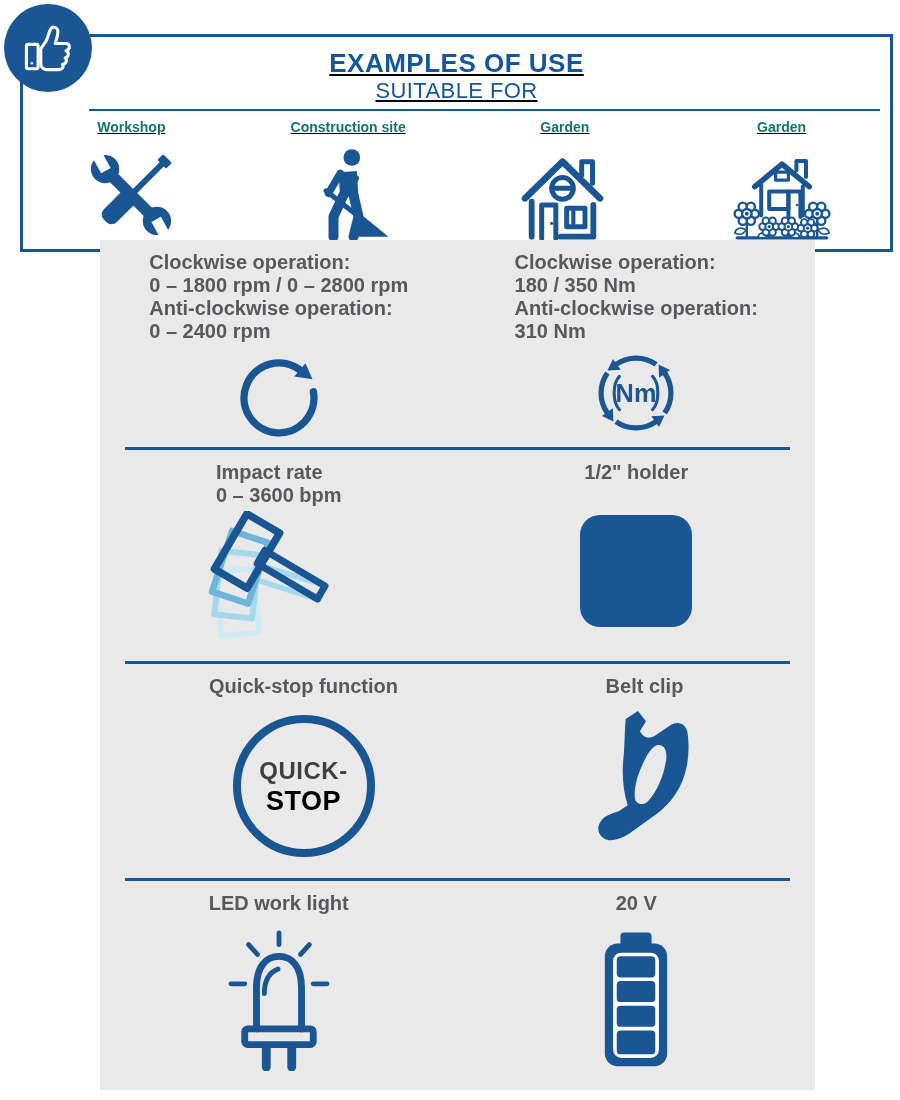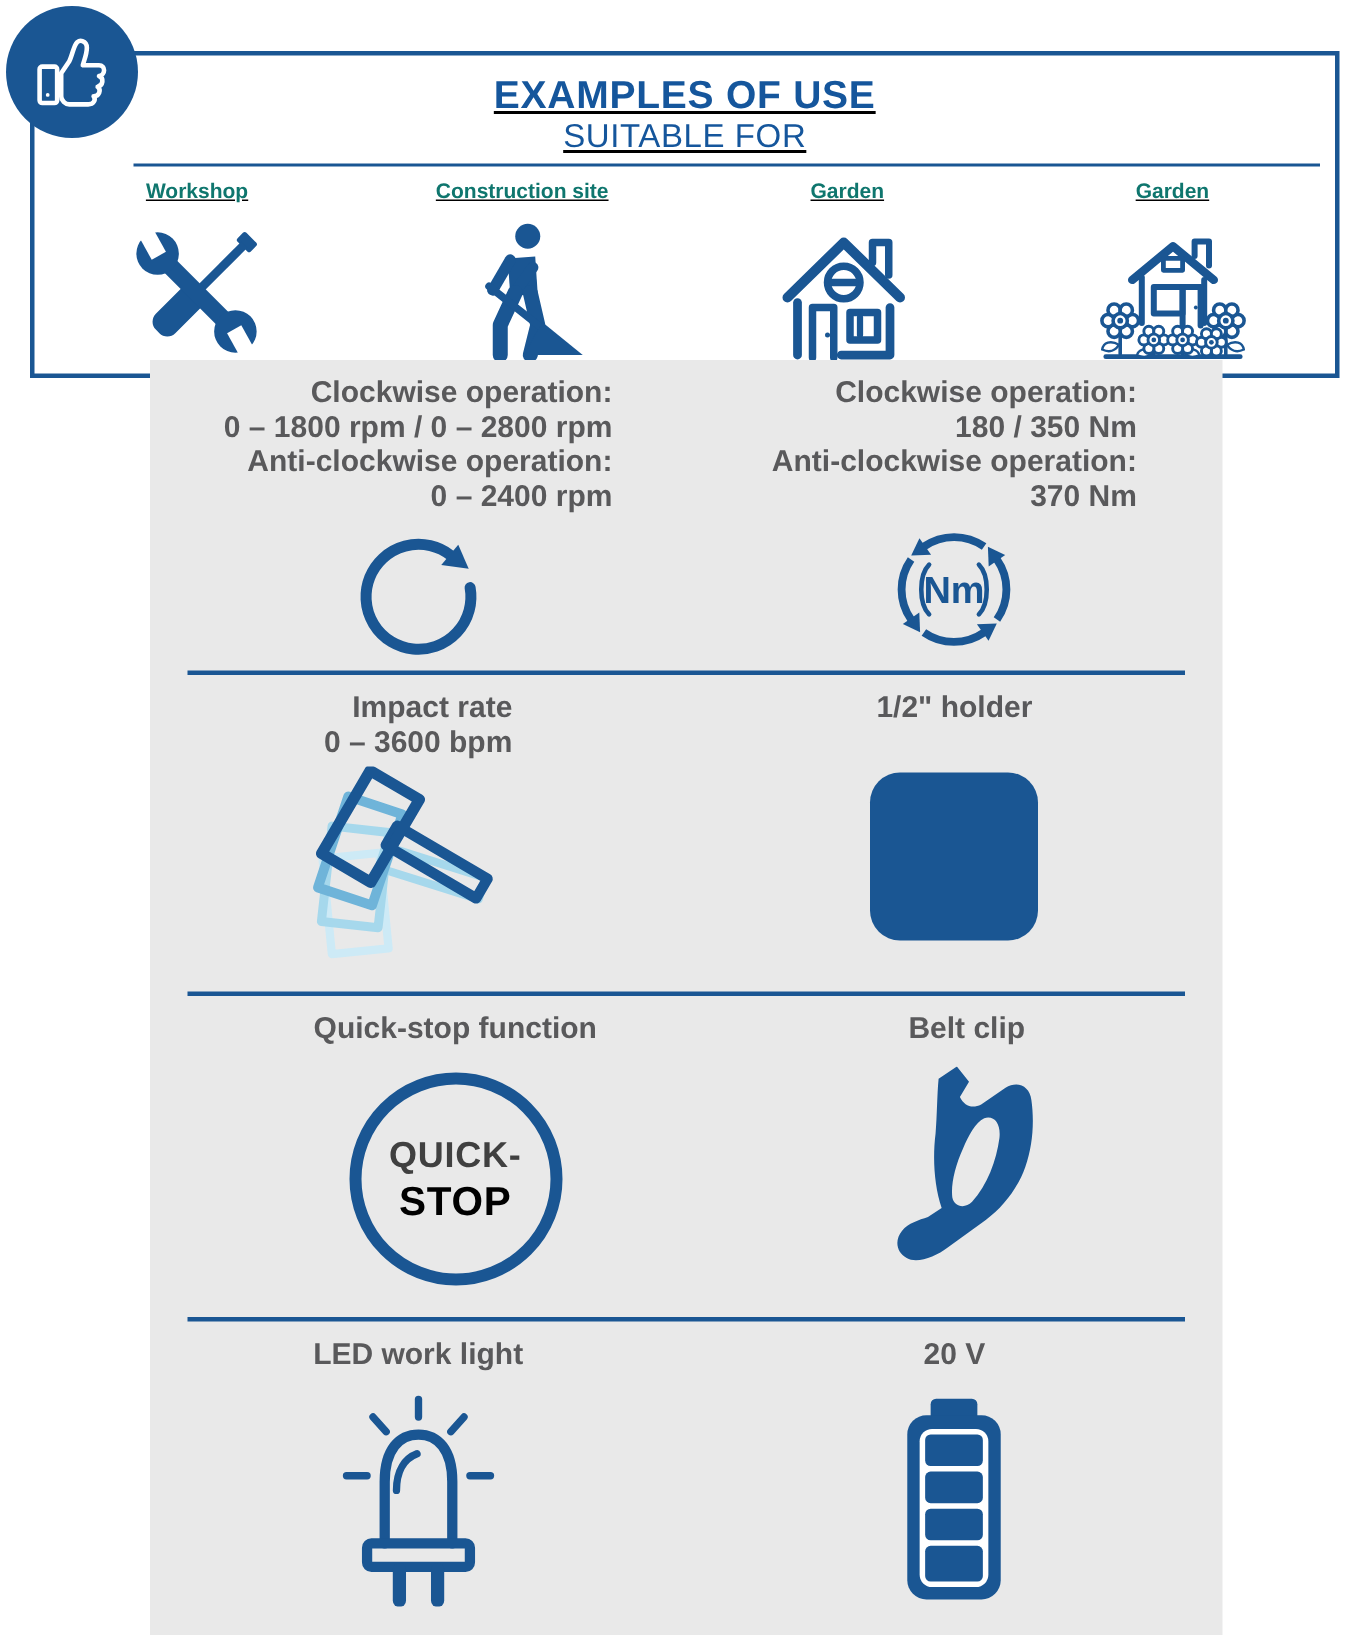--- a/index.html
+++ b/index.html
@@ -33,21 +33,21 @@
   .suitable-icon{ margin-top:10px;height:100px;display:flex;align-items:flex-start;justify-content:center; }
   
   .panel{
     position:absolute;left:100px;top:240px;width:715px;height:850px;background:#e9e9e9;
     display:flex;flex-direction:column;
   }
   .spec-section{ display:flex; }
   .s1{height:207px;} .s2{height:211px;} .s3{height:214px;padding-left:33px;} .s4{flex:1;}
   .divider{ height:0;border-top:3px solid #1a5693;margin:0 25px; }
   .cell{ width:50%;display:flex;flex-direction:column;align-items:center; }
-  .spec-text{ margin-top:11px;text-align:right;color:#59595b;font-size:20px;font-weight:bold;line-height:23px; }
+  .spec-text{ margin-top:11px;text-align:left;color:#59595b;font-size:20px;font-weight:bold;line-height:23px; }
   .spec-text div{white-space:nowrap;}
   .icon-slot{ display:flex;align-items:center;justify-content:flex-end; }
   
   .qs-circle{
     box-sizing:border-box;width:142px;height:142px;border-radius:50%;
     border:8px solid #1a5693;display:flex;flex-direction:column;align-items:center;justify-content:center;
     margin-top:17px;background:transparent;
   }
   .qs-l1{color:#404040;font-size:24px;font-weight:bold;letter-spacing:.5px;line-height:30px;}
   .qs-l2{color:#000000;font-size:27px;font-weight:bold;letter-spacing:.5px;line-height:30px;}
@@ -191,21 +191,21 @@
           <path d="M87.4 45.4 A 38 38 0 1 1 73.4 22.1" stroke="#1a5693" stroke-width="8" stroke-linecap="round"></path>
           <polygon points="86.4,31.7 78.8,14.3 66.5,28.9" fill="#1a5693"></polygon>
         </svg>
       </div>
     </div>
     <div class="cell">
       <div class="spec-text">
         <div>Clockwise operation:</div>
         <div>180 / 350 Nm</div>
         <div>Anti-clockwise operation:</div>
-        <div>370 Nm</div>
+        <div>310 Nm</div>
       </div>
       <div class="icon-slot" style="margin-top:5px">
         <svg width="96" height="90" viewBox="0 0 110 100" fill="none">
           <defs>
             <g id="tarrow">
               <path d="M78 17.2 A 40 40 0 0 0 32.1 17.2" stroke="#1a5693" stroke-width="6" fill="none"></path>
               <polygon points="22.3,24.1 28.6,10.9 37.5,23.5" fill="#1a5693"></polygon>
             </g>
           </defs>
           <use href="#tarrow"></use>

